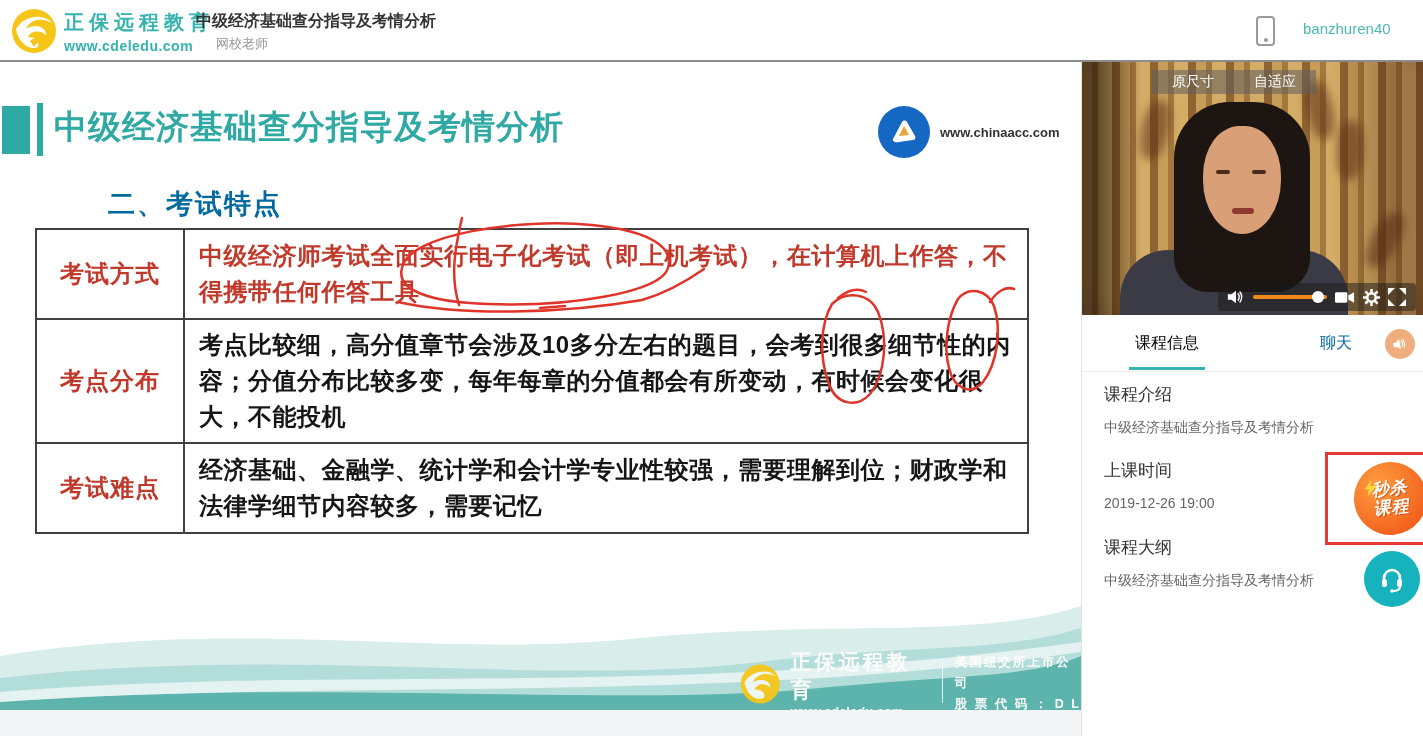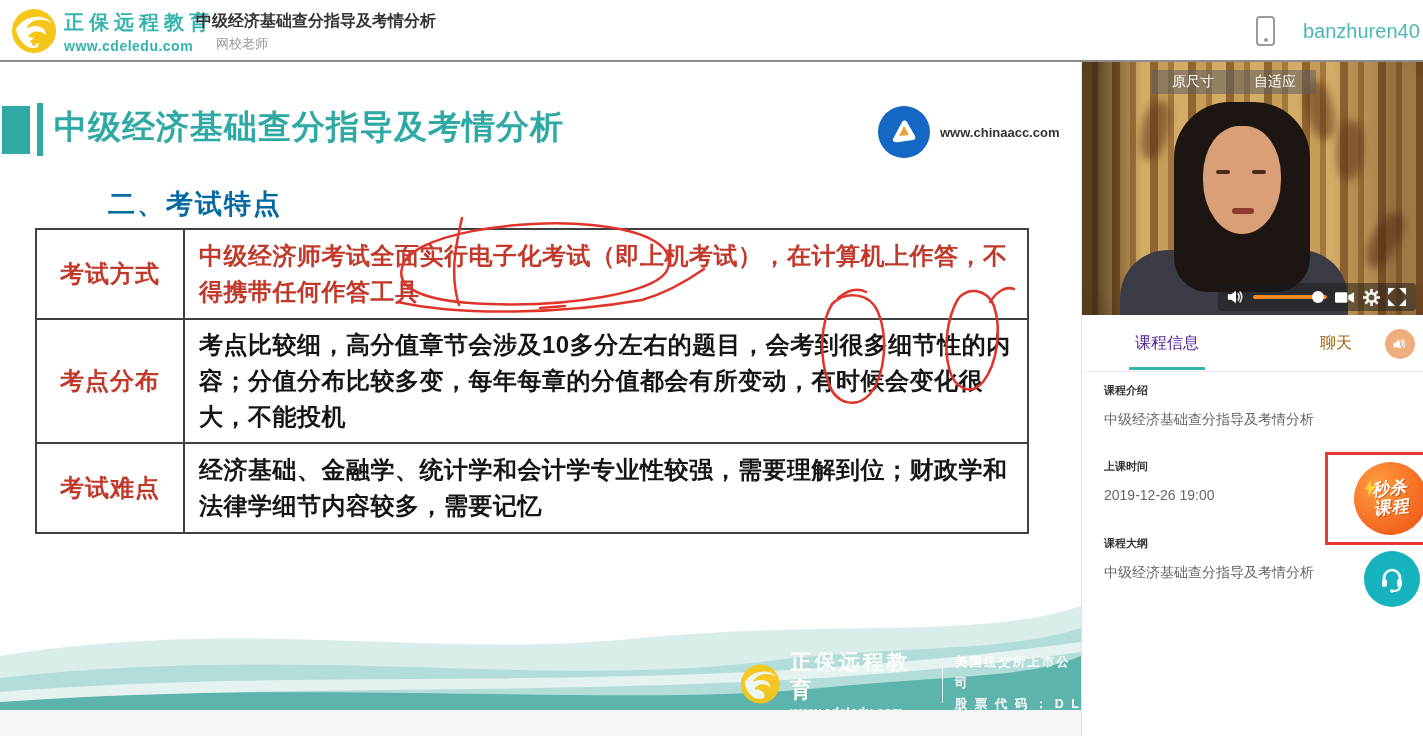--- a/index.html
+++ b/index.html
@@ -10,21 +10,21 @@
   
   .header { position:absolute; left:0; top:0; width:1423px; height:62px; background:#fff; border-bottom:2px solid #8c8c8c; z-index:30; }
   .logo-swirl { position:absolute; left:10px; top:7px; width:48px; height:48px; }
   .brand-text { position:absolute; left:64px; top:9px; color:#35b3ae; }
   .brand-text .b1 { font-size:20px; font-weight:bold; letter-spacing:5px; }
   .brand-text .b2 { font-size:14px; font-weight:bold; margin-top:2px; letter-spacing:.5px; }
   .course-title { position:absolute; left:196px; top:11px; font-size:16px; font-weight:bold; color:#333; }
   .course-sub { position:absolute; left:196px; top:35px; font-size:13px; color:#999;margin-left:20px; }
   .phone-icon { position:absolute; left:1256px; top:16px; width:19px; height:30px; border:2px solid #9a9a9a; border-radius:4px; }
   .phone-icon::after { content:""; position:absolute; left:50%; bottom:2px; width:4px; height:4px; margin-left:-2px; background:#9a9a9a; border-radius:50%; }
-  .username { position:absolute; left:1303px; top:20px; font-size:20px; color:#4ab9b4; }
+  .username { position:absolute; left:1303px; top:20px; font-size:15px; color:#4ab9b4; }
 
   
   .slide { position:absolute; left:0; top:62px; width:1081px; height:648px; background:#fff; overflow:hidden; }
   .under-strip { position:absolute; left:0; top:710px; width:1081px; height:26px; background:#f4f5f6; }
   .v-divider { position:absolute; left:1081px; top:62px; width:1px; height:674px; background:#e3e3e3; }
 
   .slide-sq { position:absolute; left:2px; top:44px; width:28px; height:48px; background:#2fa9a4; }
   .slide-bar { position:absolute; left:37px; top:41px; width:6px; height:53px; background:#2fa9a4; }
   .slide-title { position:absolute; left:54px; top:43px; font-size:33px; font-weight:bold; color:#2fa9a4; letter-spacing:1px; }
   .section-heading { position:absolute; left:108px; top:124px; font-size:27px; font-weight:bold; color:#0369a1; letter-spacing:2px; }
@@ -72,26 +72,26 @@
   .vtop-strip { position:absolute; left:70px; top:10px; width:164px; height:24px; background:rgba(95,95,95,.55); display:flex; align-items:center; justify-content:space-around; }
   .vtop-strip .vbtn { color:#fff; font-size:14px; cursor:default; }
   .vctrl { position:absolute; left:136px; top:223px; width:198px; height:28px; background:rgba(25,25,25,.5); border-radius:4px;
     display:flex; align-items:center; padding:0 8px; gap:7px; }
   .vslider { position:relative; width:74px; height:4px; background:#f28a1e; border-radius:2px; }
   .vslider .knob { position:absolute; right:3px; top:-4px; width:12px; height:12px; background:#fff; border-radius:50%; }
 
   
   .sidebar { position:absolute; left:1082px; top:315px; width:341px; height:421px; background:#fff; }
   .tabs { position:relative; width:100%; height:57px; border-bottom:1px solid #ececec; }
-  .tab-info { position:absolute; left:53px; top:18px; font-size:16px; color:#4c1d95; }
+  .tab-info { position:absolute; left:53px; top:18px; font-size:16px; color:#000000; }
   .tab-info::after { content:""; position:absolute; left:-6px; right:-6px; bottom:-16px; height:3px; background:#35b3ae; }
-  .tab-chat { position:absolute; left:238px; top:18px; font-size:16px; color:#a16207; }
+  .tab-chat { position:absolute; left:238px; top:18px; font-size:16px; color:#0369a1; }
   .megaphone-circle { position:absolute; right:8px; top:14px; width:30px; height:30px; border-radius:50%; background:#f0ae7e; display:flex; align-items:center; justify-content:center; }
   .sec { position:absolute; left:22px; }
-  .sec .h { font-size:11px; font-weight:bold; color:#333; }
+  .sec .h { font-size:17px; font-weight:normal; color:#333; }
   .sec .t { font-size:14px; color:#666; margin-top:13px; }
 
   
   .promo-box { position:absolute; left:1325px; top:452px; width:104px; height:93px; background:#fff; border:3px solid #e53935; z-index:20; }
   .promo-circle { position:absolute; left:1354px; top:462px; width:73px; height:73px; border-radius:50%;
     background:radial-gradient(circle at 35% 30%, #ff9d40, #f2611d 75%); z-index:21;
     display:flex; flex-direction:column; align-items:center; justify-content:center; transform:rotate(-6deg); }
   .promo-circle .p1, .promo-circle .p2 { color:#fff; font-size:17px; font-weight:bold; font-style:italic; line-height:1.1; letter-spacing:1px; text-shadow:1px 1px 0 rgba(180,60,0,.6); }
   .promo-bolt { position:absolute; left:12px; top:16px; }
   .headset-circle { position:absolute; left:1364px; top:551px; width:56px; height:56px; border-radius:50%; background:#16b2bd; z-index:20;

